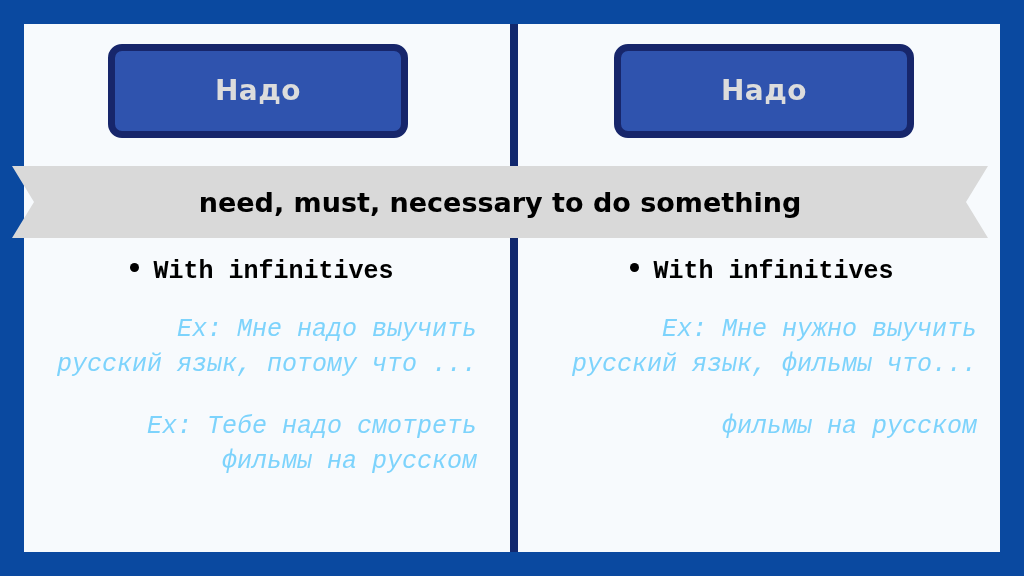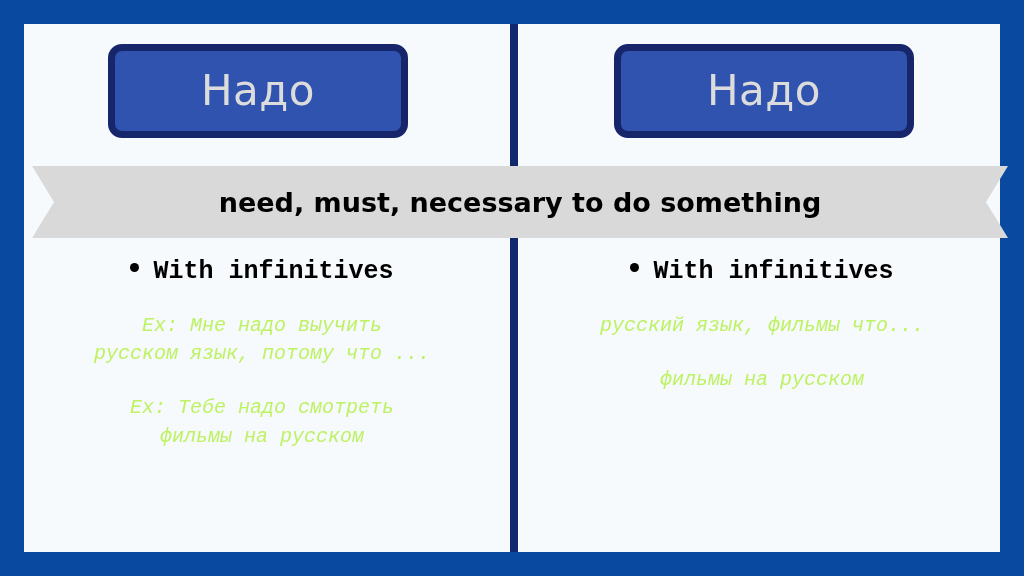--- a/index.html
+++ b/index.html
@@ -53,30 +53,30 @@
     border: 7px solid #17266B;
     border-radius: 14px;
     display: flex;
     align-items: center;
     justify-content: center;
   }
   .btn-left  { left: 108px; }
   .btn-right { left: 614px; }
   .btn-label {
     color: #DCDCDC;
-    font-size: 42px;
-    font-weight: normal;
+    font-size: 28px;
+    font-weight: bold;
     letter-spacing: 0.5px;
     line-height: 1;
   }
 
   
   .banner {
     position: absolute;
-    left: 32px;
+    left: 12px;
     top: 166px;
     width: 976px;
     height: 72px;
     background: #D9D9D9;
     display: flex;
     align-items: center;
     justify-content: center;
     clip-path: polygon(
       0 0,
       100% 0,
@@ -135,25 +135,25 @@
     top: -6px;
   }
   .bullet-text {
     color: #000;
     font-size: 25px;
     font-weight: bold;
     line-height: 1.1;
   }
 
   .example {
-    color: #bef264;
-    font-size: 20px;
+    color: #7dd3fc;
+    font-size: 25px;
     font-style: italic;
     line-height: 1.42;
-    text-align: center;
+    text-align: right;
     width: 430px;
     margin: 0 auto 26px auto;
   }
   .example:last-child { margin-bottom: 0; }
   .example .ln { display: block; }
 </style>
 </head>
 <body>
 
 <div class="slide">
@@ -175,36 +175,37 @@
   </div>
 
   <div class="column col-left">
     <div class="bullet-row">
       <span class="bullet-dot"></span>
       <span class="bullet-text">With infinitives</span>
     </div>
 
     <div class="example">
       <span class="ln">Ex: Мне надо выучить</span>
-      <span class="ln">русском язык, потому что ...</span>
+      <span class="ln">русский язык, потому что ...</span>
     </div>
 
     <div class="example">
       <span class="ln">Ex: Тебе надо смотреть</span>
       <span class="ln">фильмы на русском</span>
     </div>
   </div>
 
   <div class="column col-right">
     <div class="bullet-row">
       <span class="bullet-dot"></span>
       <span class="bullet-text">With infinitives</span>
     </div>
 
     <div class="example">
+      <span class="ln">Ex: Мне нужно выучить</span>
       <span class="ln">русский язык, фильмы что...</span>
     </div>
 
     <div class="example">
       <span class="ln">фильмы на русском</span>
     </div>
   </div>
 
 </div>
 

